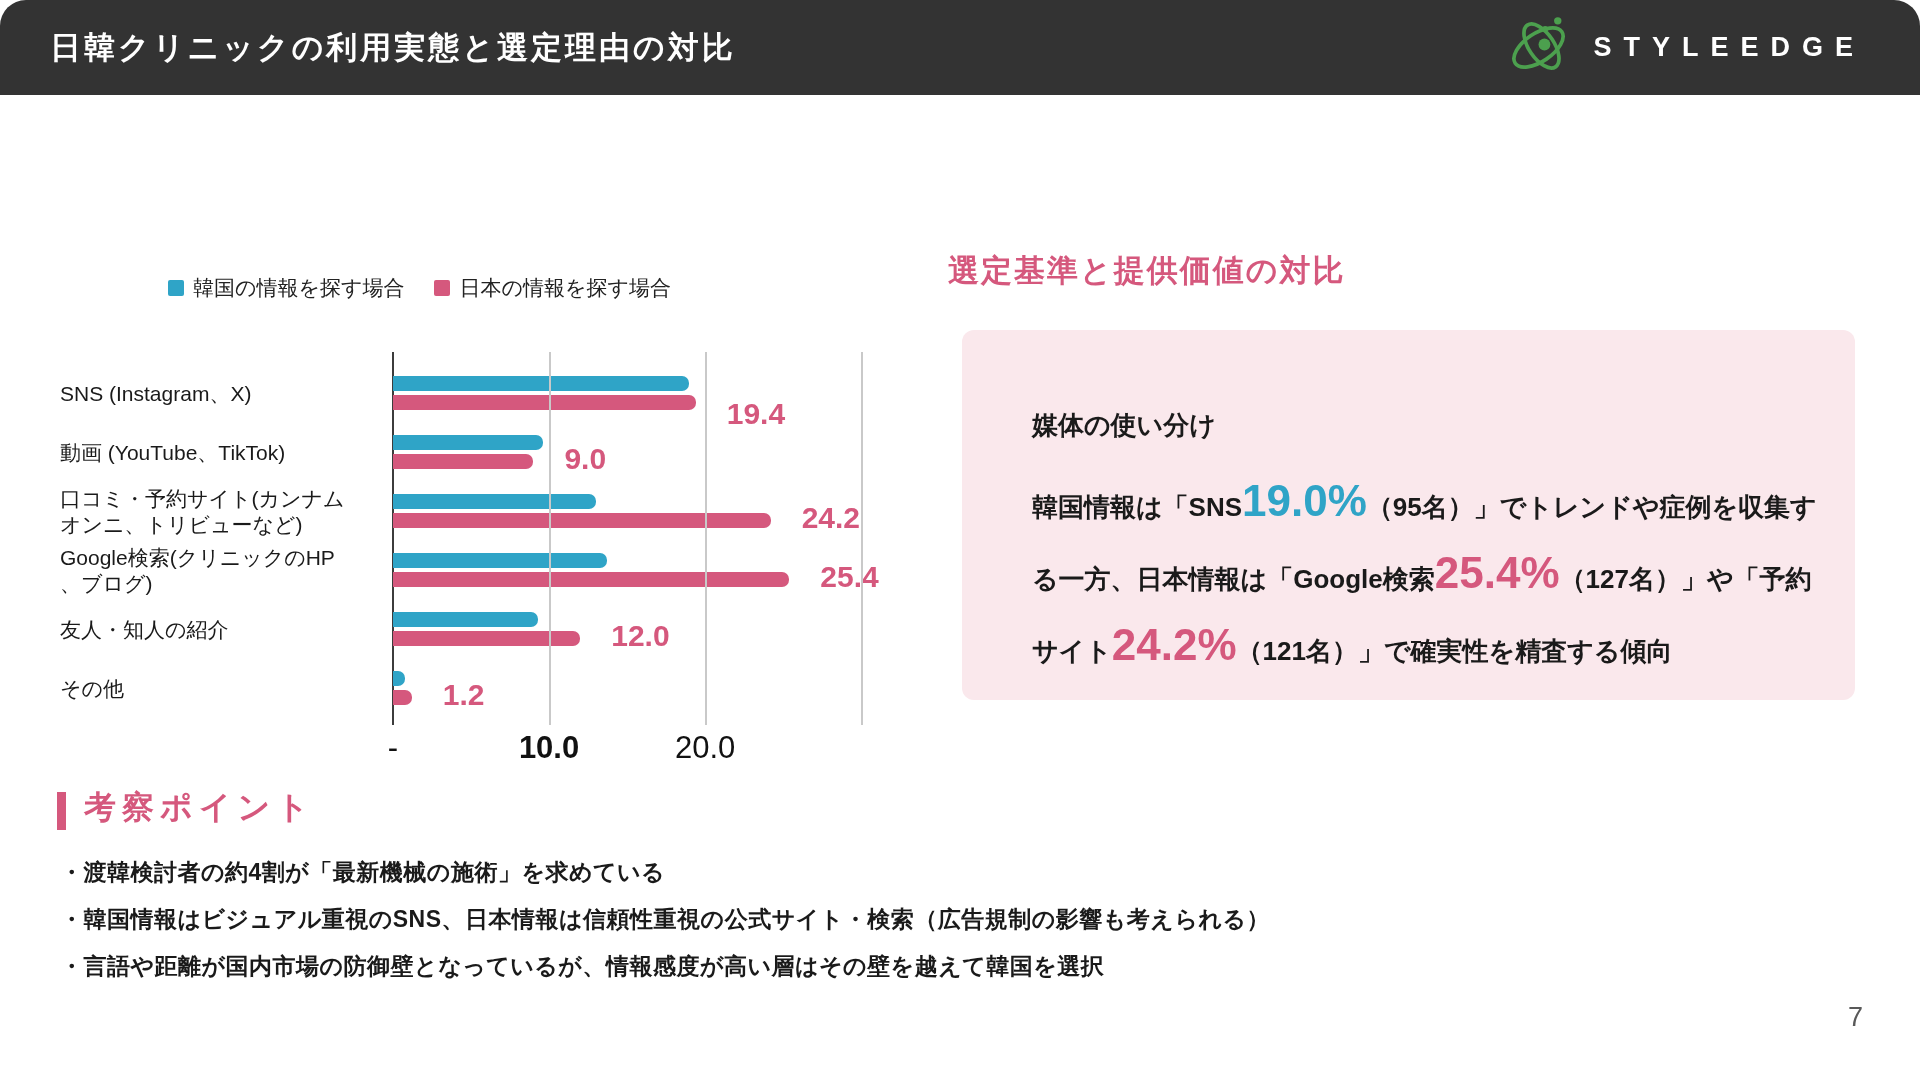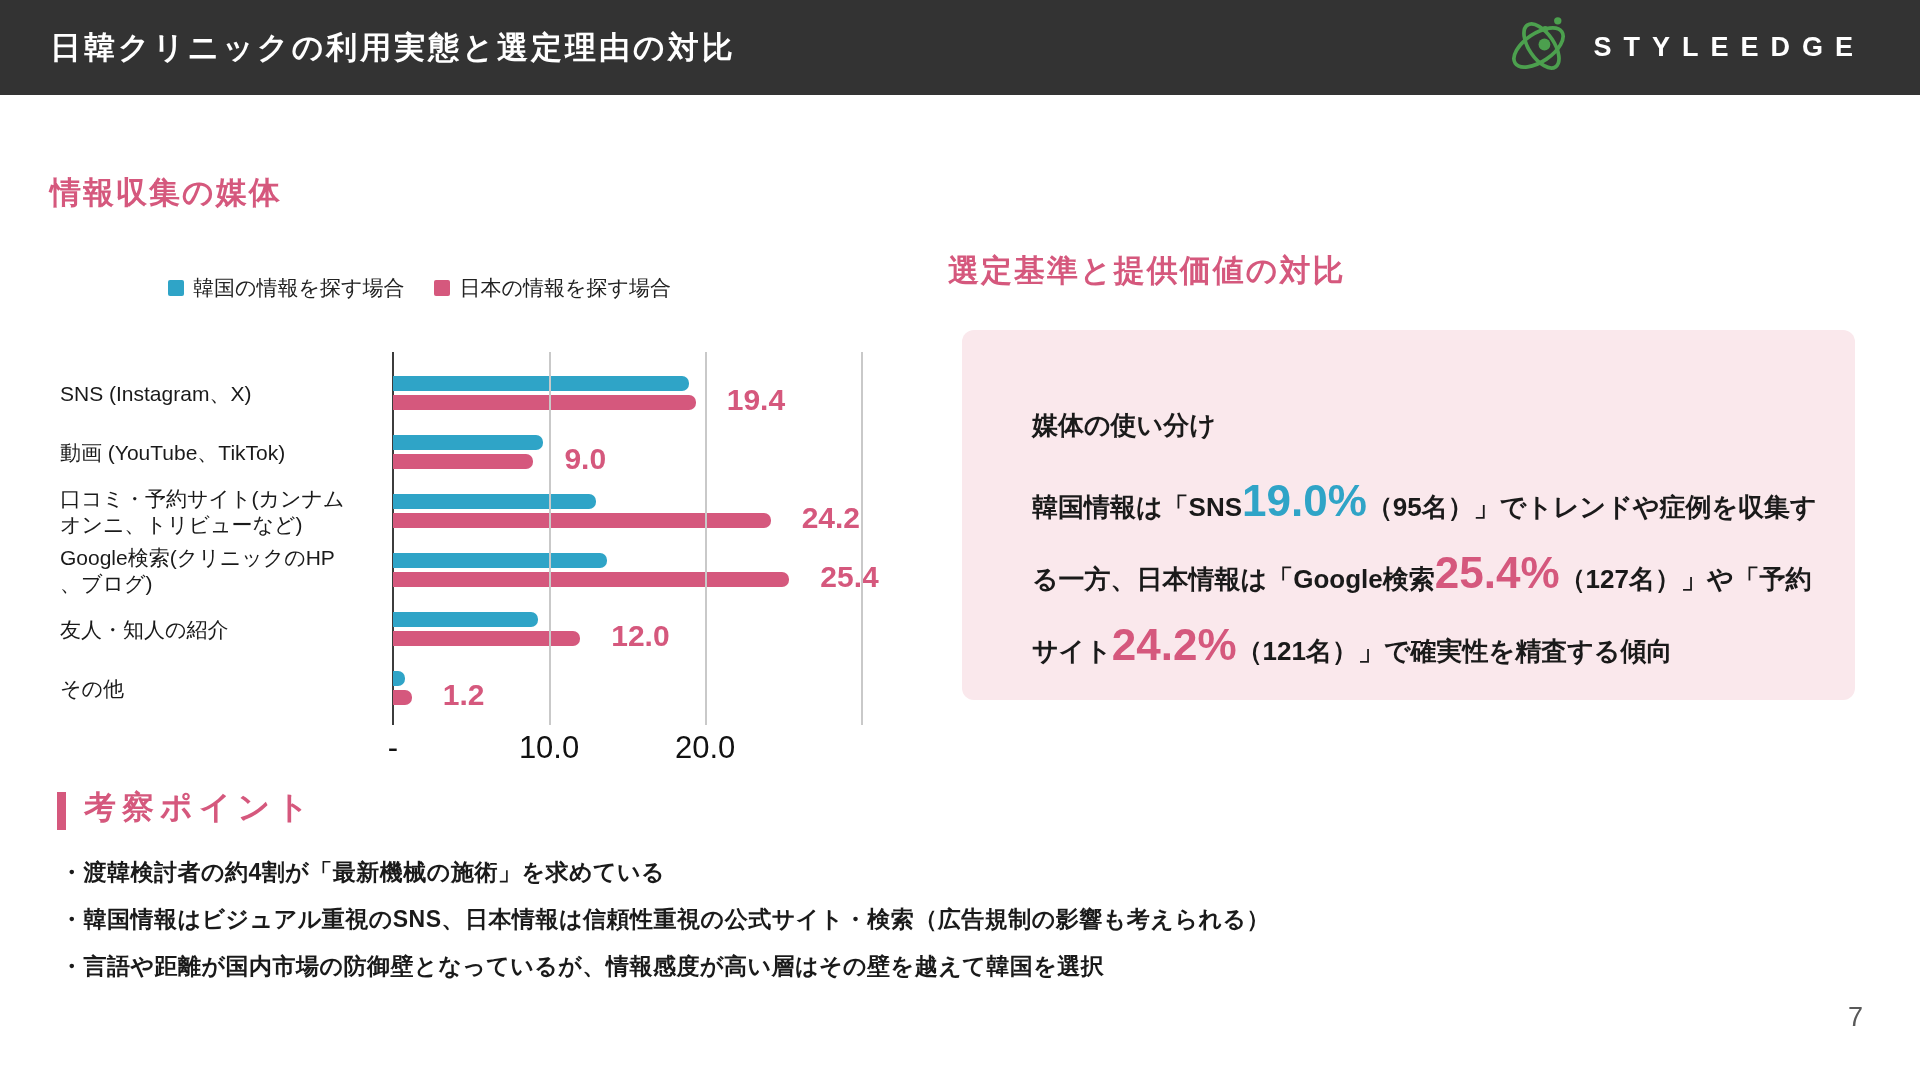--- a/index.html
+++ b/index.html
@@ -7,21 +7,21 @@
     --teal:#2FA4C7;
     --header-bg:#333333;
     --box-bg:#FAE8EC;
     --ink:#1A1A1A;
     --grid:#C9C9C9;
     --logo-green:#4CA04E;
   }
   *{margin:0;padding:0;box-sizing:border-box;}
   html,body{background:#fff;}
   body{font-family:"Liberation Sans","DejaVu Sans",sans-serif;color:var(--ink);}
-  #slide{position:relative;width:1920px;height:1080px;background:#ffffff;overflow:hidden;}
+  #slide{position:relative;width:1920px;height:1080px;background:#ffffff;overflow:hidden;border-radius:26px;}
 
   
   .header{position:absolute;left:0;top:0;width:1920px;height:95px;background:var(--header-bg);
           display:flex;align-items:center;justify-content:space-between;padding:0 55px 0 50px;}
   .header h1{color:#fff;font-size:31px;font-weight:700;letter-spacing:3px;}
   .brand{display:flex;align-items:center;gap:16px;}
   .brand-text{color:#ffffff;font-size:27px;font-weight:700;letter-spacing:12px;}
 
   
   .media-title{position:absolute;left:50px;top:172px;font-size:31px;font-weight:700;color:var(--pink);letter-spacing:2px;}
@@ -81,21 +81,20 @@
           </g>
           <circle cx="56" cy="48" r="8" fill="#4CA04E"></circle>
           <circle cx="74" cy="16" r="5" fill="#4CA04E"></circle>
           <circle cx="57" cy="27" r="4" fill="#4CA04E"></circle>
         </svg>
       </span>
       <span class="brand-text">STYLEEDGE</span>
     </div>
   </header>
 
-  <h2 class="media-title">情報収集の媒体</h2>
 
   <div class="legend">
       <div class="legend-item">
         <span class="legend-swatch" style="background: rgb(47, 164, 199);"></span>
         <span>韓国の情報を探す場合</span>
       </div>
       <div class="legend-item">
         <span class="legend-swatch" style="background: rgb(213, 88, 125);"></span>
         <span>日本の情報を探す場合</span>
       </div>
@@ -123,21 +122,21 @@
         <div>その他</div>
       </div>
     </div>
 
   <div class="plot">
     <span class="axis-line"></span>
     <div class="rows">
         <div class="bar-row">
           <div class="bar s0" style="width: 60.5096%; background: rgb(47, 164, 199);"></div>
           <div class="bar s1" style="width: 61.7834%; background: rgb(213, 88, 125);"></div>
-          <div class="val-label" style="left: calc(61.7834% + 31px);">19.4</div>
+          <div class="val-label" style="left: calc(61.7834% + 31px); margin-top: 14px;">19.4</div>
         </div>
         <div class="bar-row">
           <div class="bar s0" style="width: 30.5732%; background: rgb(47, 164, 199);"></div>
           <div class="bar s1" style="width: 28.6624%; background: rgb(213, 88, 125);"></div>
           <div class="val-label" style="left: calc(28.6624% + 31px);">9.0</div>
         </div>
         <div class="bar-row">
           <div class="bar s0" style="width: 41.4013%; background: rgb(47, 164, 199);"></div>
           <div class="bar s1" style="width: 77.0701%; background: rgb(213, 88, 125);"></div>
           <div class="val-label" style="left: calc(77.0701% + 31px);">24.2</div>
@@ -153,21 +152,21 @@
           <div class="val-label" style="left: calc(38.2166% + 31px);">12.0</div>
         </div>
         <div class="bar-row">
           <div class="bar s0" style="width: 2.54777%; background: rgb(47, 164, 199);"></div>
           <div class="bar s1" style="width: 3.82166%; background: rgb(213, 88, 125);"></div>
           <div class="val-label" style="left: calc(3.82166% + 31px);">1.2</div>
         </div>
       </div>
   <div class="x-label" style="left: 0%;">-</div>
       <span class="gridline" style="left: 31.8471%;"></span>
-      <div class="x-label" style="left: 31.8471%;">10.0</div>
+      <div class="x-label" style="left: 31.8471%; font-weight: bold;">10.0</div>
       <span class="gridline" style="left: 63.6943%;"></span>
       <div class="x-label" style="left: 63.6943%;">20.0</div>
       <span class="gridline" style="left: 95.5414%;"></span>
     </div>
 
   <h2 class="select-title">選定基準と提供価値の対比</h2>
 
   <div class="pink-box">
     <div class="box-title">媒体の使い分け</div>
     <p class="box-paragraph"><span class="seg-normal">韓国情報は「SNS</span><span class="seg-big_teal">19.0%</span><span class="seg-normal">（95名）」でトレンドや症例を収</span><span class="seg-normal">集する一方、日本情報は「Google検索</span><span class="seg-big_pink">25.4%</span><span class="seg-normal">（127名）」</span><span class="seg-normal">や「予約サイト</span><span class="seg-big_pink">24.2%</span><span class="seg-normal">（121名）」で確実性を精査する傾向</span></p>

